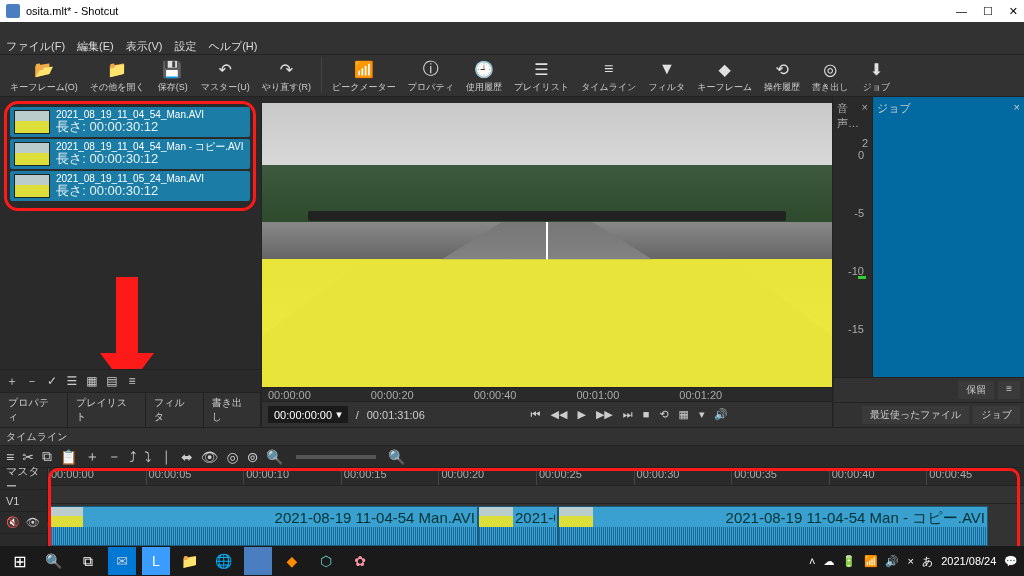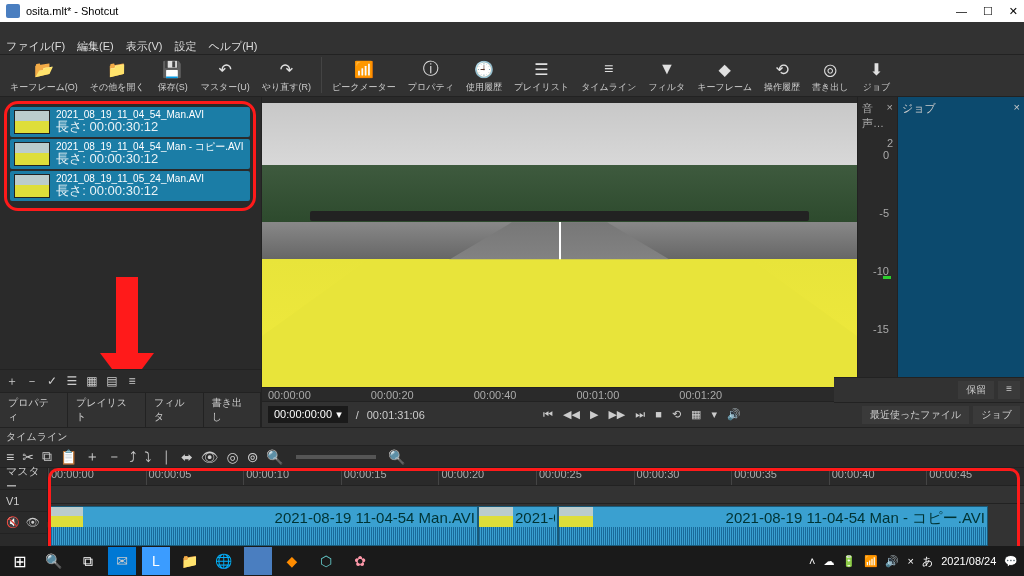--- a/index.html
+++ b/index.html
@@ -31,25 +31,25 @@
 .lb-tabs .tab{padding:3px 8px;font-size:10px;border-right:1px solid #222;color:#ccc}
 .centerpanel{flex:1;background:#2a2a2a;display:flex;flex-direction:column;position:relative}
 .preview{flex:1;margin:6px 0 0 0;background:#1a1a1a;position:relative;overflow:hidden}
 .scene{position:absolute;inset:0;background:linear-gradient(#c8c8c8 0%,#d8d8d8 22%,#3e5a3e 22%,#2d4a2d 42%,#888 42%,#666 55%,#e8e43a 55%,#f0ea3d 100%)}
 .road{position:absolute;left:10%;right:10%;top:42%;bottom:18%;background:linear-gradient(#777 0%,#999 100%);clip-path:polygon(40% 0,60% 0,100% 100%,0 100%)}
 .centerline{position:absolute;left:50%;top:42%;width:2px;height:40%;background:#fff;transform:translateX(-50%)}
 .hood{position:absolute;left:0;right:0;bottom:0;height:45%;background:#e8e43a;clip-path:polygon(0 60%,18% 0,82% 0,100% 60%,100% 100%,0 100%)}
 .visor{position:absolute;left:8%;right:8%;top:38%;height:10px;background:#222;border-radius:2px}
 .ruler{height:14px;background:#2a2a2a;display:flex;align-items:center;padding:0 6px;gap:60px;font-size:9px;color:#aaa;border-top:1px solid #222}
 .transport{height:26px;background:#323232;display:flex;align-items:center;padding:0 6px;gap:8px;border-top:1px solid #222}
-.timecode{background:#1a1a1a;padding:2px 6px;color:#fff;font-family:monospace;font-size:10px;display:flex;gap:4px;}
+.timecode{background:#1a1a1a;padding:2px 6px;color:#fff;font-family:monospace;font-size:10px;display:flex;gap:4px;align-items:center}
 .pbtns{margin-left:auto;margin-right:auto;display:flex;gap:10px;color:#ccc;font-size:12px}
 .ctabs{height:20px;display:flex;background:#323232;border-top:1px solid #222}
 .ctabs .tab{padding:3px 10px;font-size:10px;border-right:1px solid #222;color:#ccc}
-.rightpanel{width:167px;background:#0c4a6e;display:flex;border-left:1px solid #222}
+.rightpanel{width:192px;background:#0369a1;display:flex;border-left:1px solid #222}
 .meter{width:40px;background:#2a2a2a;border-right:1px solid #222;padding:4px;display:flex;flex-direction:column;font-size:9px;color:#aaa}
 .meter .hdr{display:flex;justify-content:space-between;margin-bottom:6px}
 .scale{flex:1;display:flex;flex-direction:column;justify-content:space-between;position:relative;padding-bottom:20px}
 .scale div{text-align:right;padding-right:4px}
 .peak{position:absolute;right:2px;top:48%;width:8px;height:3px;background:#2dd02d}
 .lr{text-align:center;font-size:9px;color:#aaa}
 .jobs{flex:1;padding:4px;font-size:10px}
 .jobs .hdr{display:flex;justify-content:space-between}
 .rightbottom{position:absolute;right:0;bottom:0;width:190px;background:#323232}
 .rb-row{display:flex;justify-content:flex-end;gap:4px;padding:3px 4px;border-top:1px solid #222}

